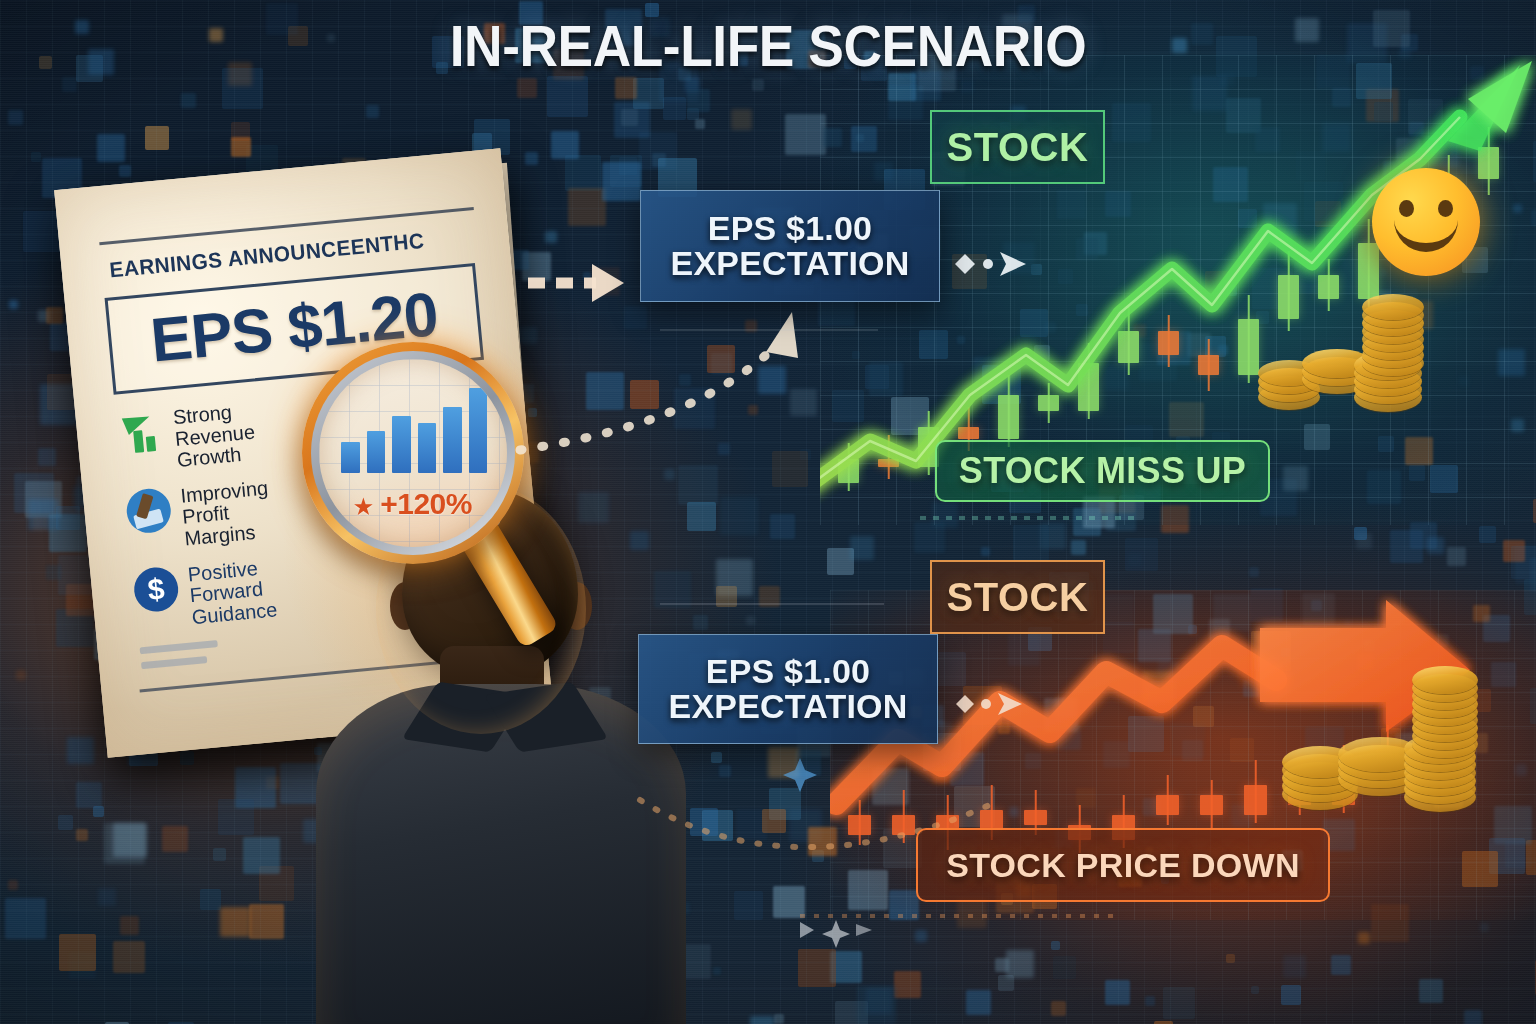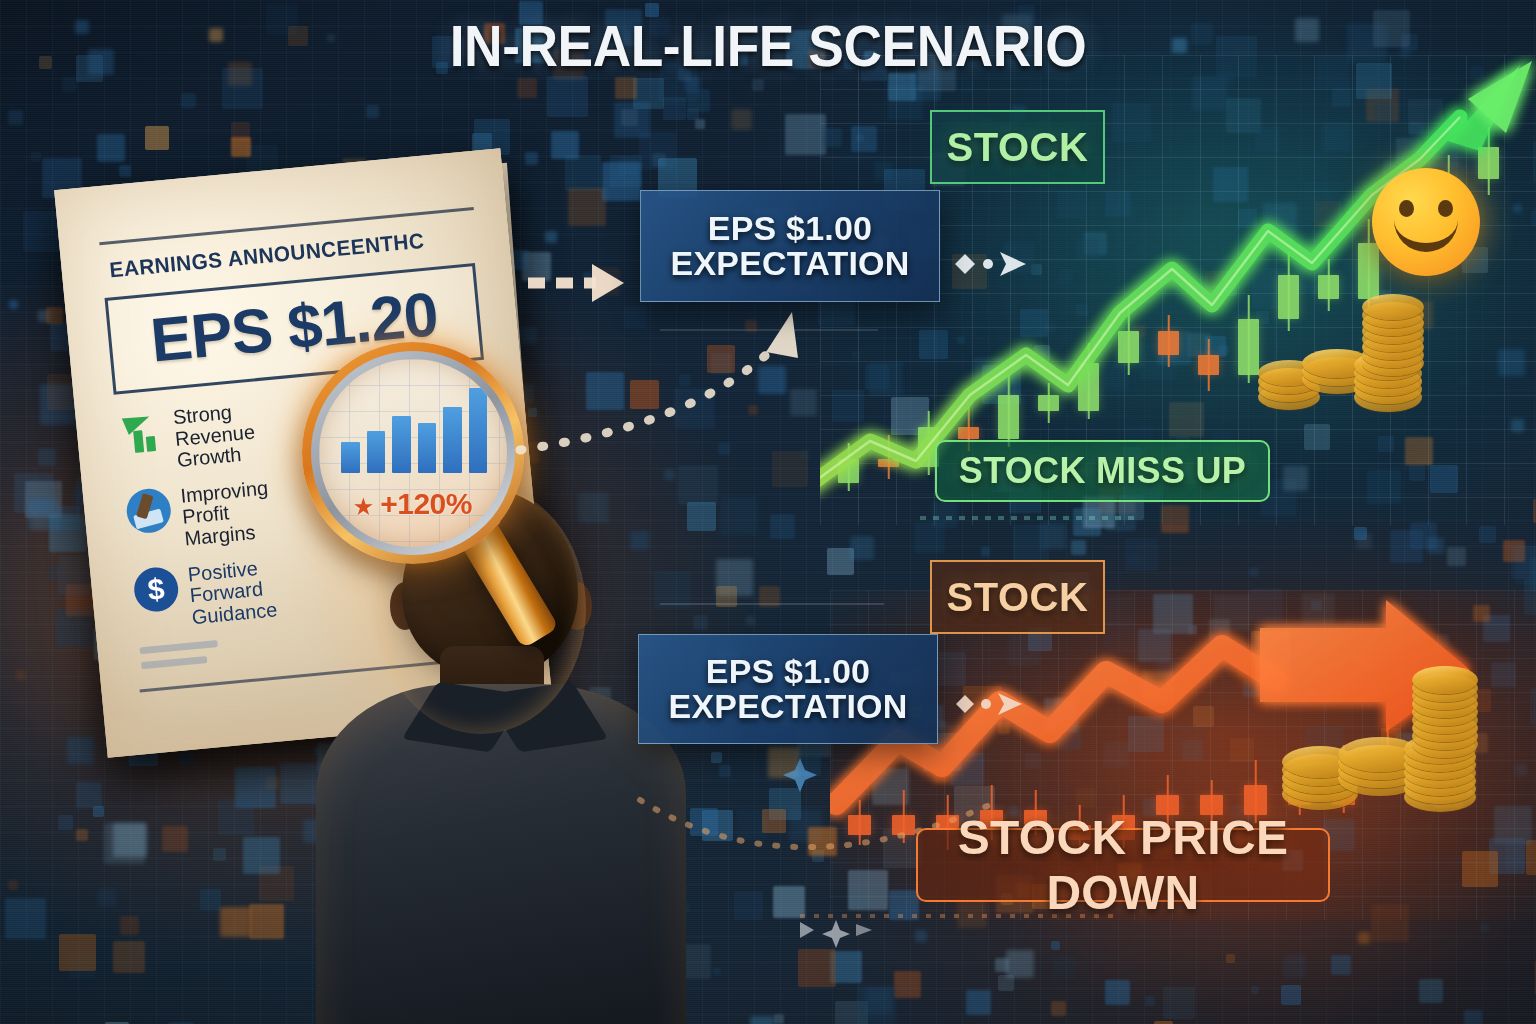--- a/index.html
+++ b/index.html
@@ -221,21 +221,21 @@
     left:935px; top:440px; width:335px; height:62px; border-radius:10px;
     background:linear-gradient(135deg, rgba(16,86,62,.70), rgba(22,108,70,.62));
     border:2px solid rgba(128,240,130,.9);
     color:#b6f2a7; font-size:36px; font-weight:bold; letter-spacing:.3px;
     text-shadow:0 3px 8px rgba(0,0,0,.7), 0 0 18px rgba(130,255,140,.35);
   }
   .down-card {
     left:916px; top:828px; width:414px; height:74px; border-radius:10px;
     background:linear-gradient(135deg, rgba(92,36,18,.72), rgba(120,44,20,.66));
     border:2px solid rgba(255,126,52,.95);
-    color:#fbd7bb; font-size:48px; font-weight:bold; letter-spacing:.3px;
+    color:#fbd7bb; font-size:34px; font-weight:bold; letter-spacing:.3px;
     text-shadow:0 3px 8px rgba(0,0,0,.75), 0 0 18px rgba(255,130,50,.35);
   }
 
   
   .panel { position:absolute; z-index:18; overflow:hidden; }
   #panel-up   { left:820px; top:55px;  width:716px; height:470px; }
   #panel-down { left:830px; top:590px; width:706px; height:330px; }
   .panel-grid {
     position:absolute; inset:0; opacity:.34;
     background-image:

